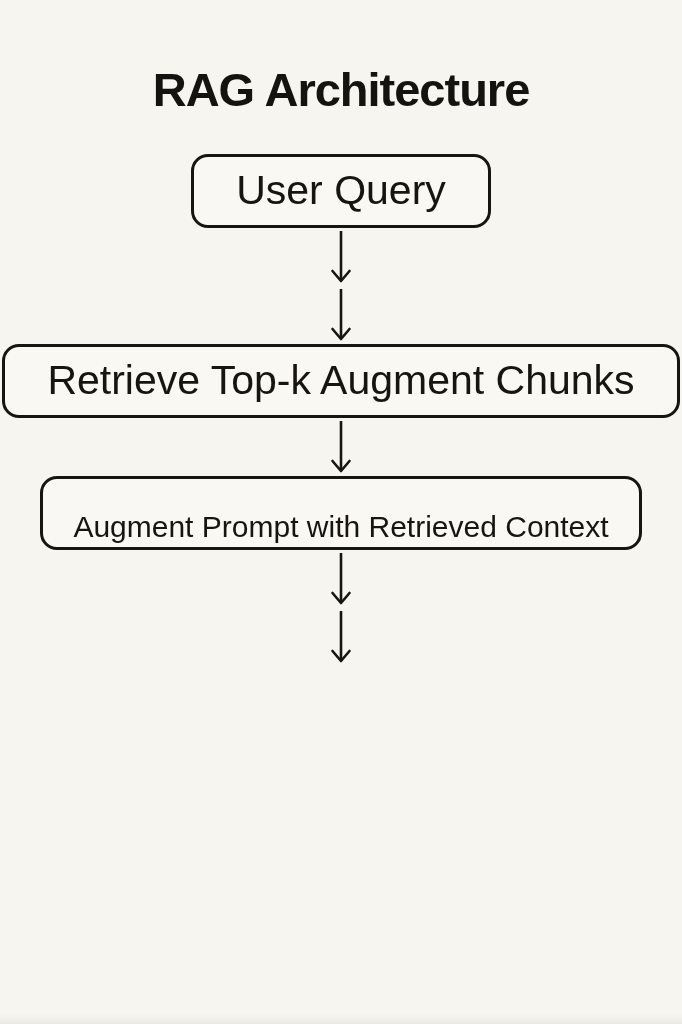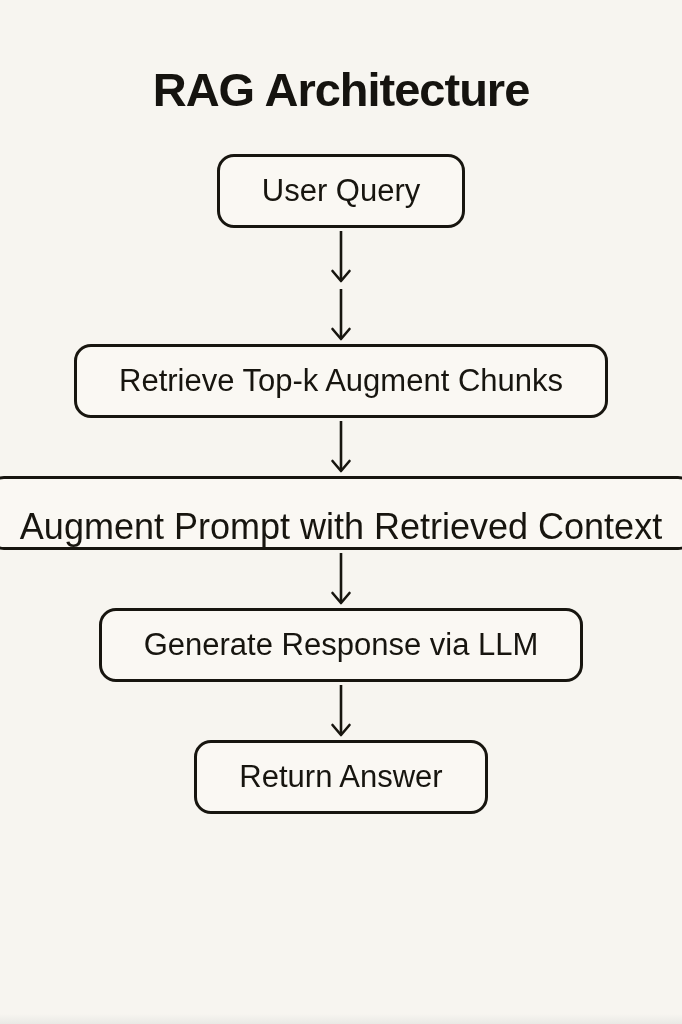--- a/index.html
+++ b/index.html
@@ -38,29 +38,29 @@
     border: 3px solid #17150f;
     border-radius: 17px;
     height: 74px;
     display: flex;
     align-items: center;
     justify-content: center;
     padding: 0 42px;
     white-space: nowrap;
   }
   .node-label {
-    font-size: 31px;
+    font-size: 41px;
     font-weight: 400;
     color: #17150f;
   }
   .node.wide {
     padding: 0 30px;
   }
   .node.wide .node-label {
-    font-size: 36px;
+    font-size: 30px;
     margin-top: 28px;
   }
   .arrow {
     height: 58px;
     display: flex;
     align-items: center;
     justify-content: center;
   }
   .arrow svg {
     display: block;
@@ -116,30 +116,24 @@
     <span class="node-label">Augment Prompt with Retrieved Context</span>
   </div>
 
   <div class="arrow">
     <svg width="26" height="56" viewBox="0 0 26 56">
       <line x1="13" y1="2" x2="13" y2="50" stroke="#17150f" stroke-width="2.6"></line>
       <polyline points="4.5,42 13,52 21.5,42" fill="none" stroke="#17150f" stroke-width="2.6" stroke-linecap="round" stroke-linejoin="round"></polyline>
     </svg>
   </div>
 
-  <div class="node">
-    <span class="node-label">Generate Response via LLM</span>
-  </div>
 
   <div class="arrow">
     <svg width="26" height="56" viewBox="0 0 26 56">
       <line x1="13" y1="2" x2="13" y2="50" stroke="#17150f" stroke-width="2.6"></line>
       <polyline points="4.5,42 13,52 21.5,42" fill="none" stroke="#17150f" stroke-width="2.6" stroke-linecap="round" stroke-linejoin="round"></polyline>
     </svg>
   </div>
 
-  <div class="node">
-    <span class="node-label">Return Answer</span>
-  </div>
 
 </div>
 
 <div class="bottom-shade"></div>
 
 </body></html>

